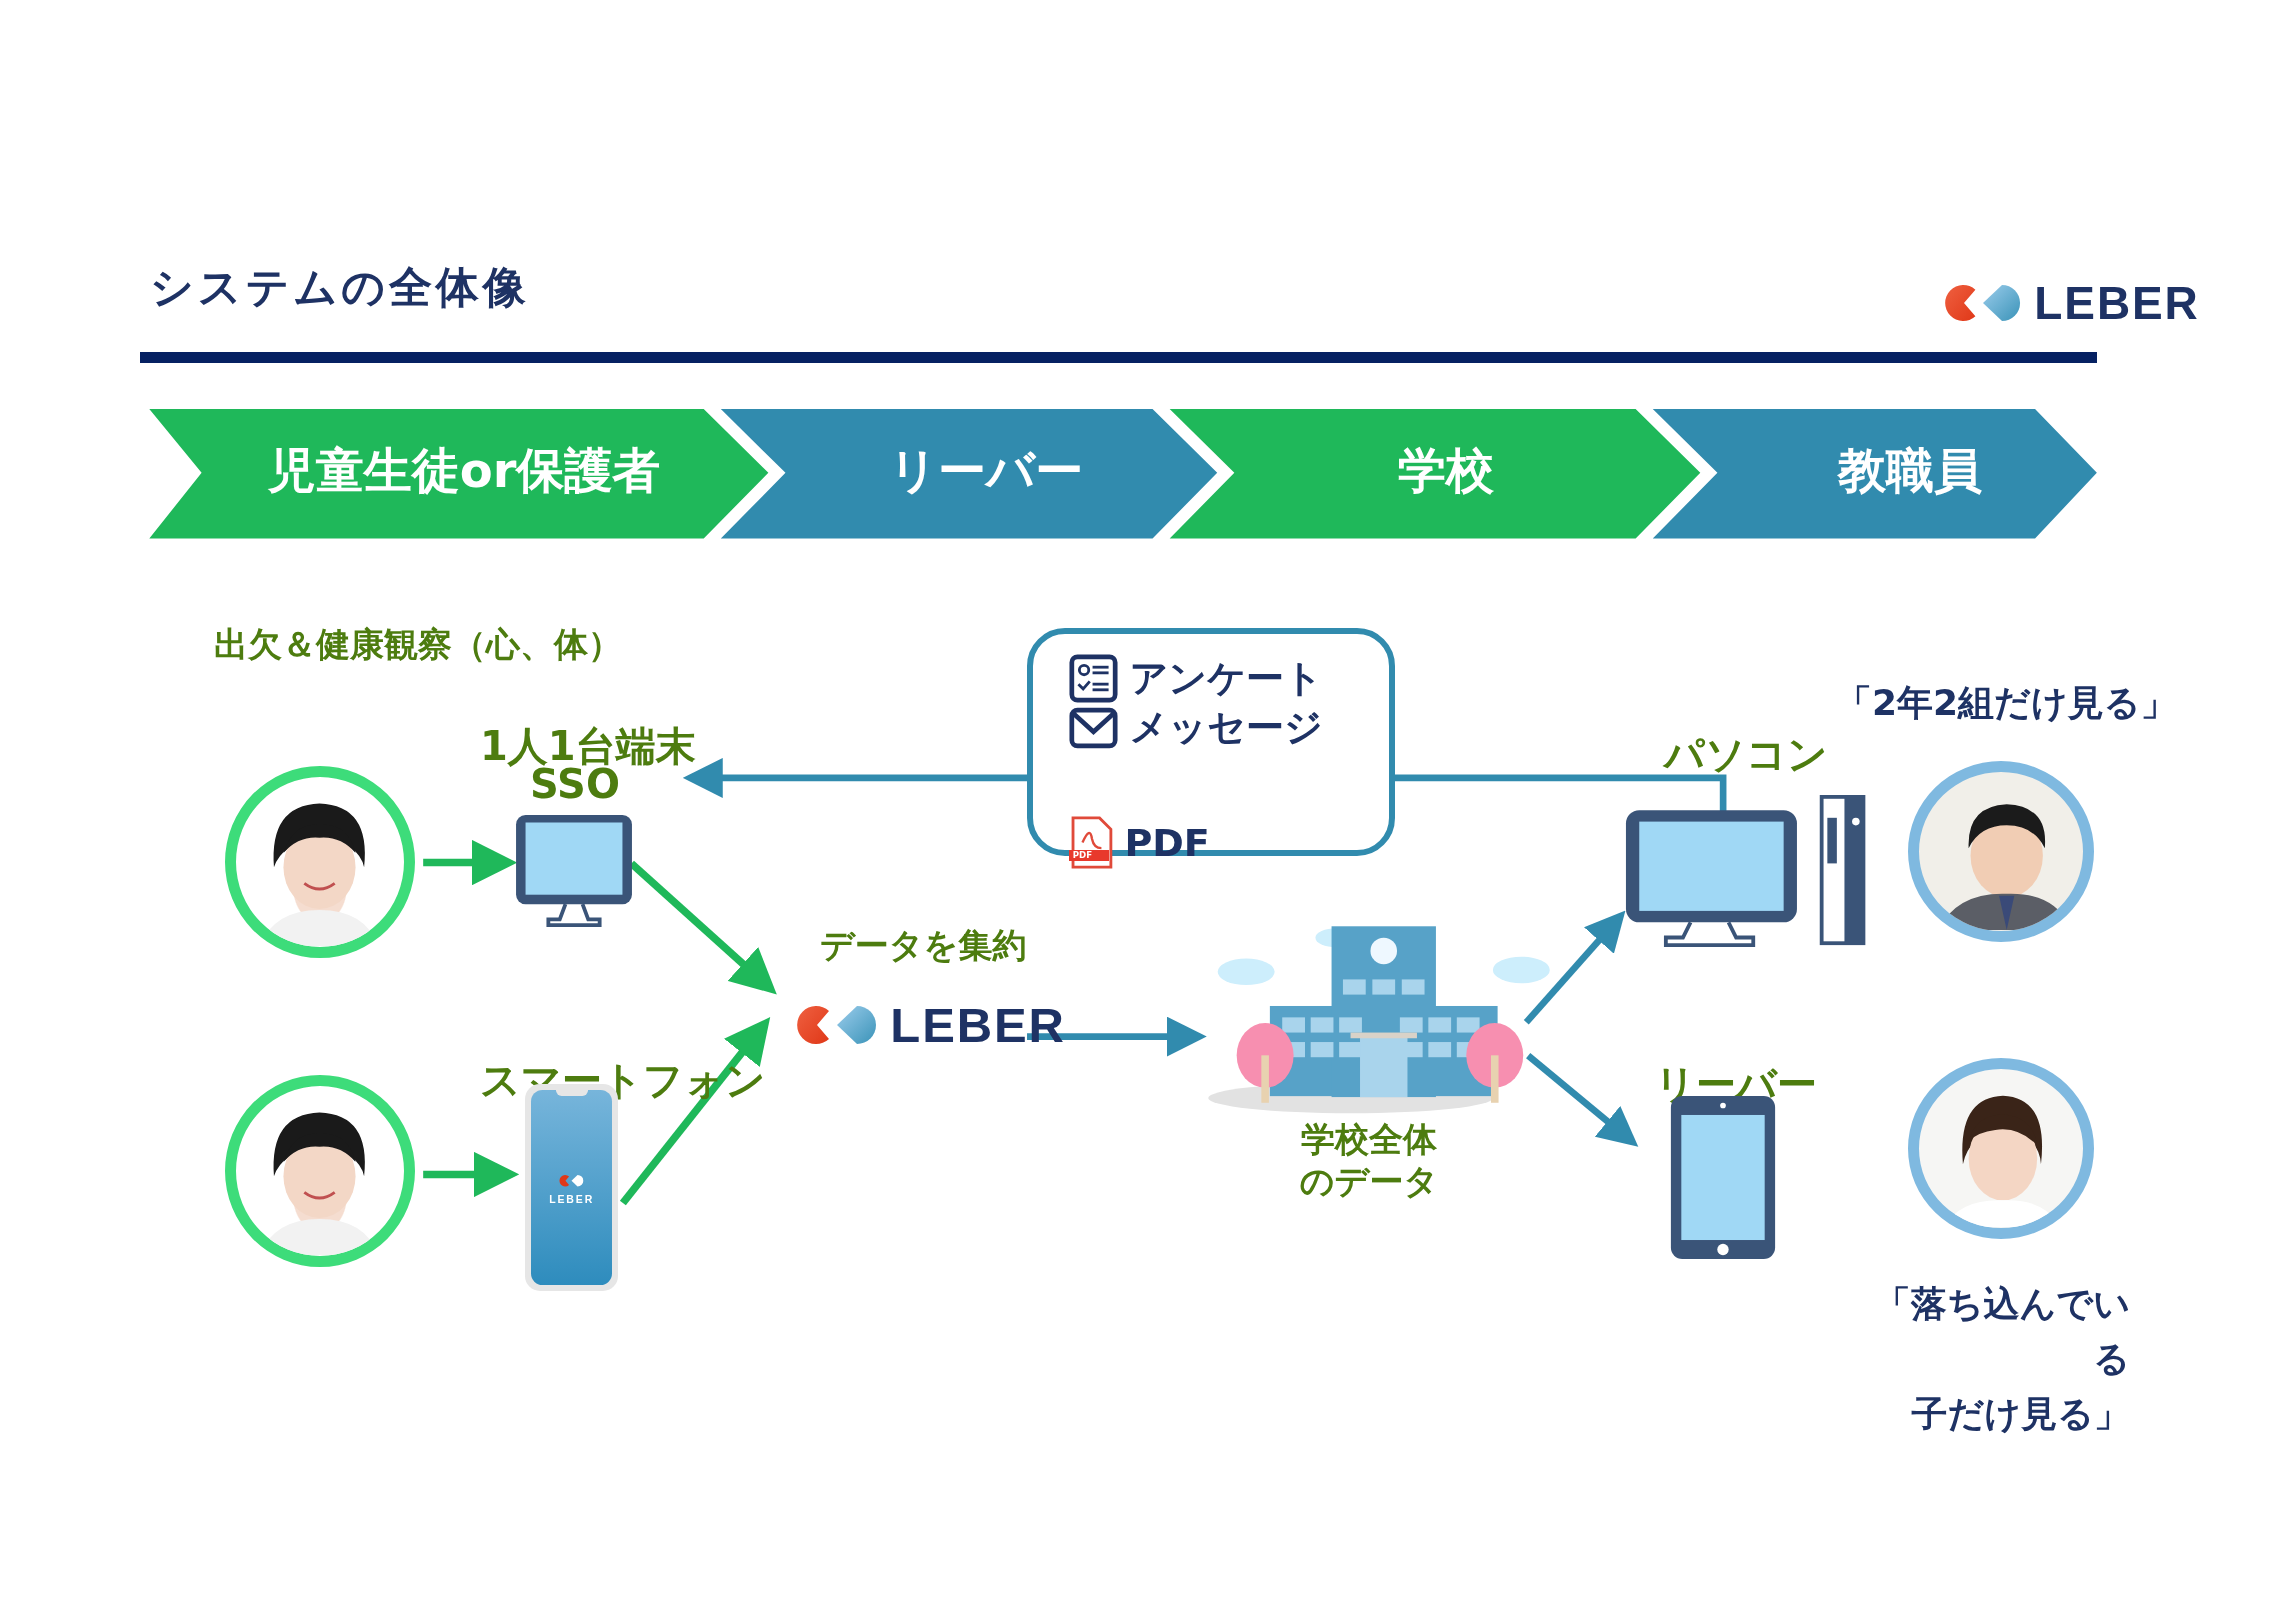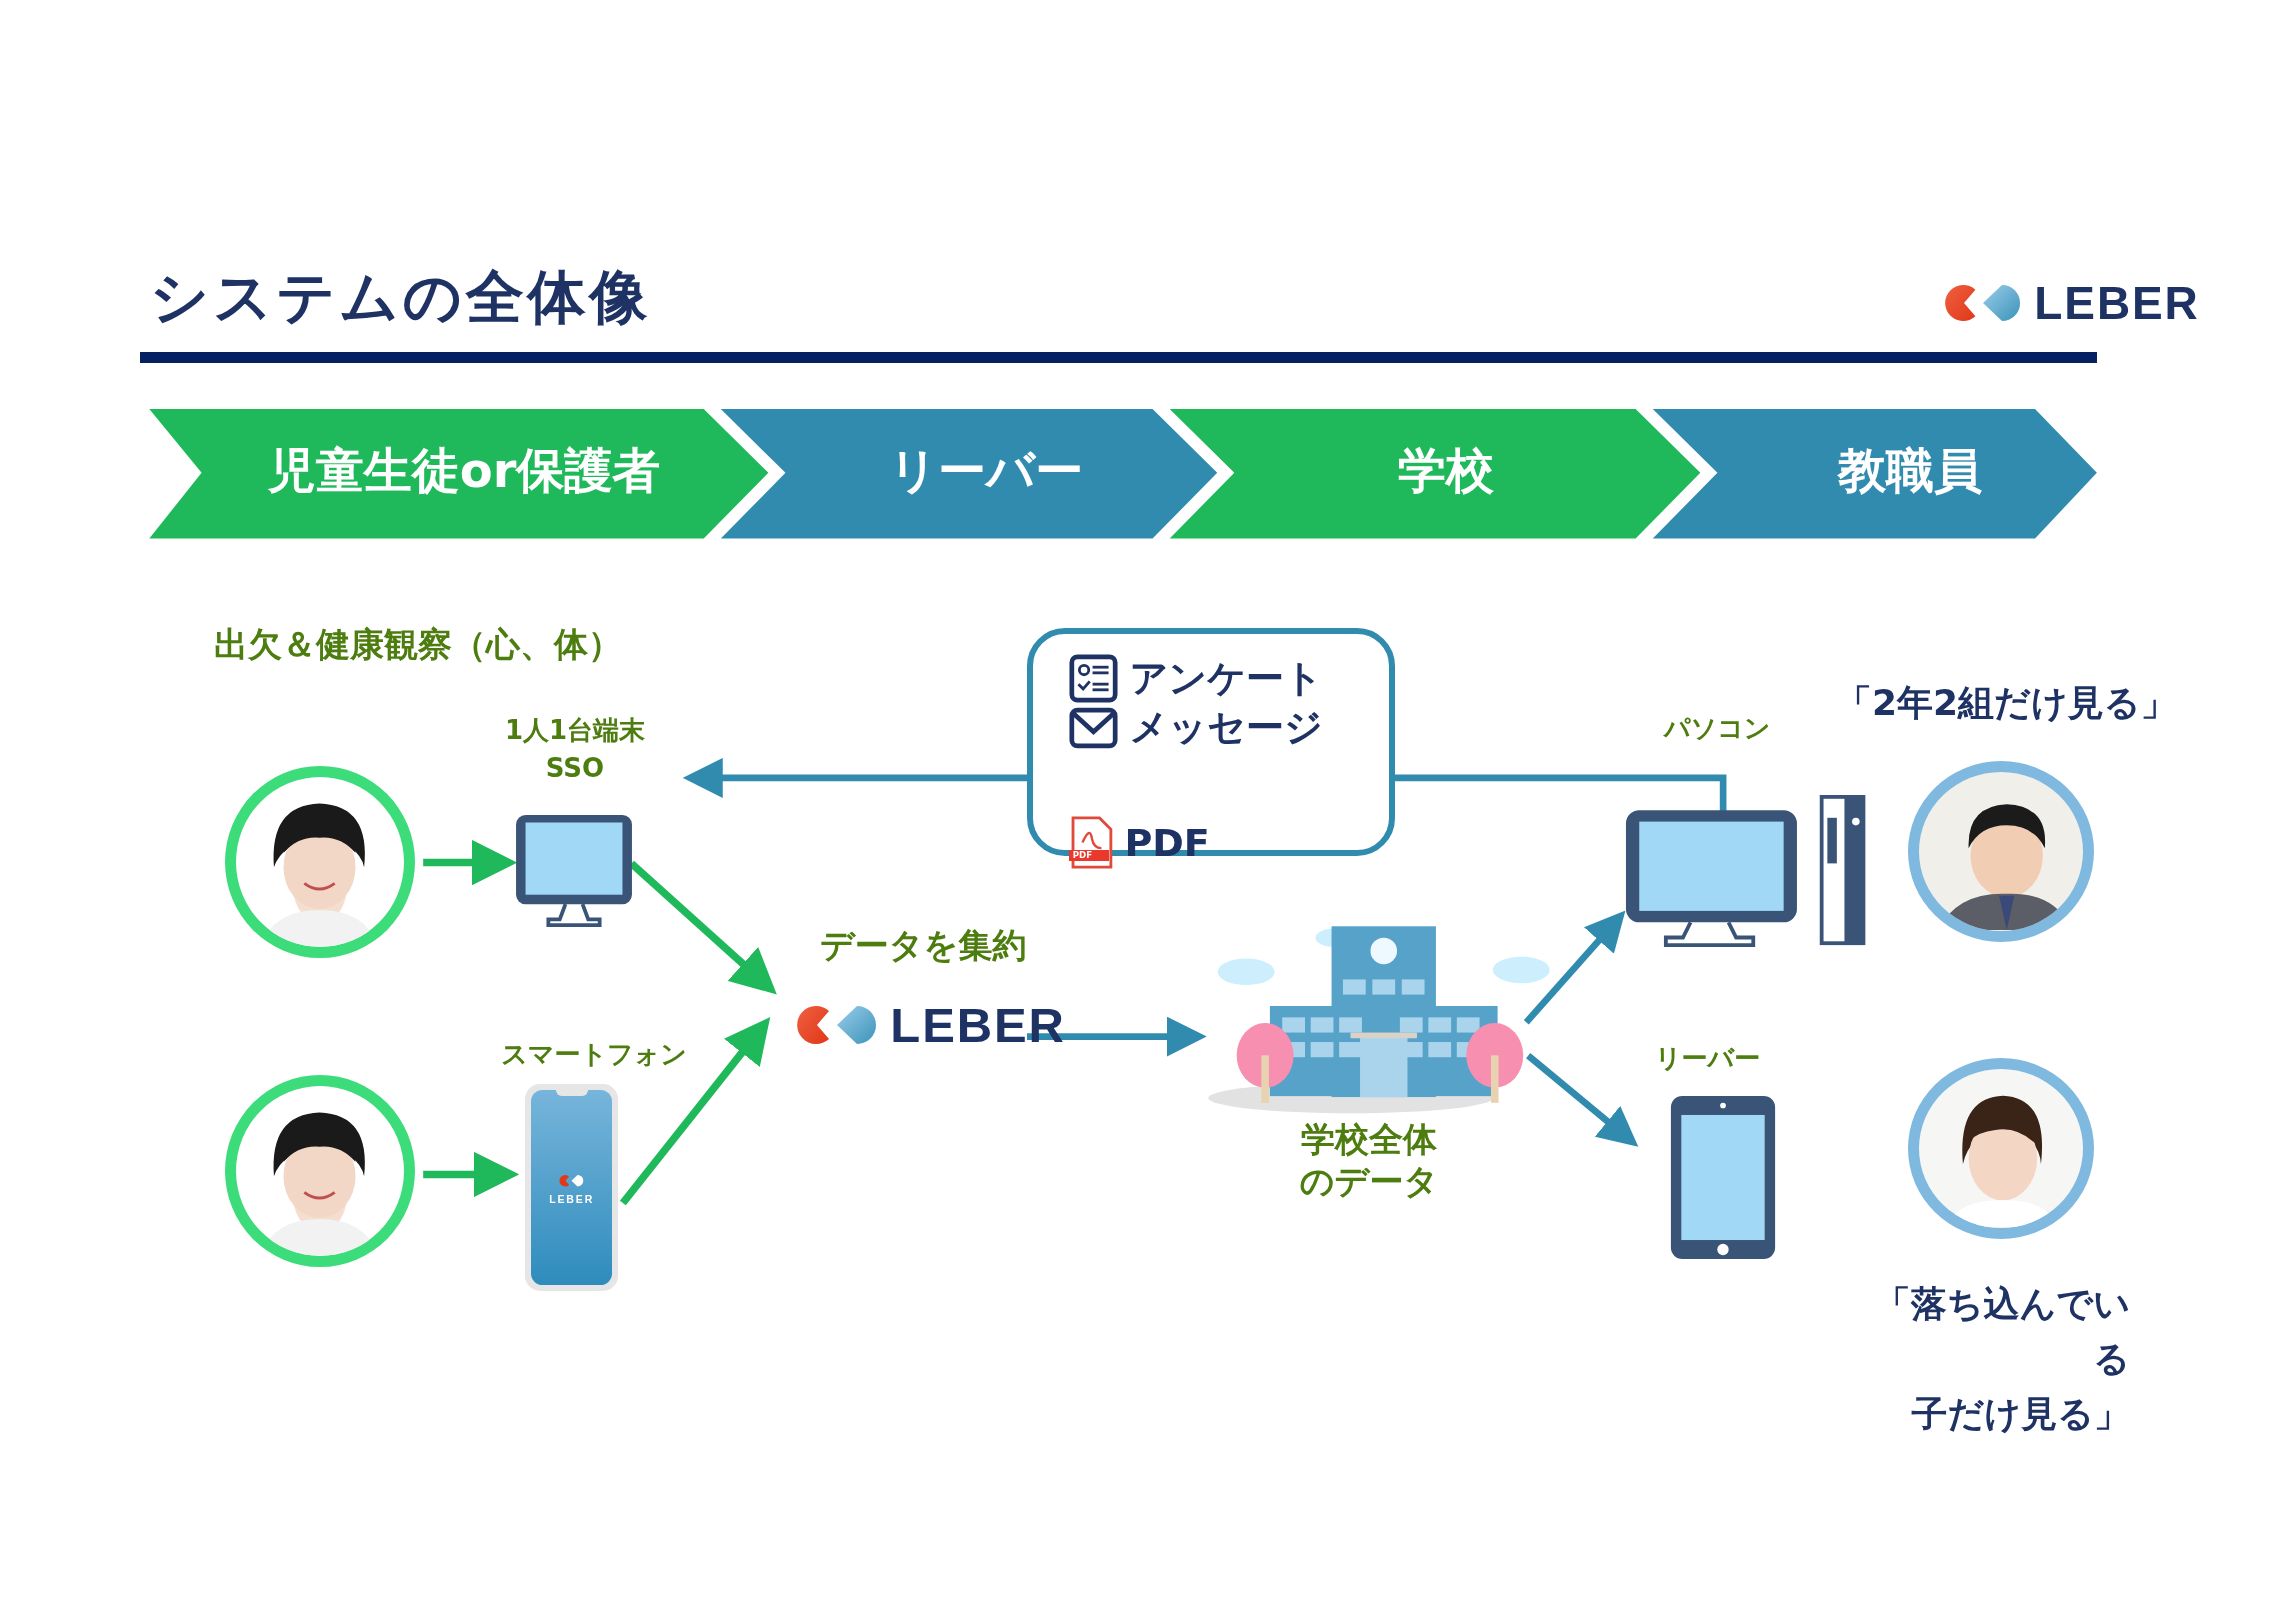--- a/index.html
+++ b/index.html
@@ -1,27 +1,27 @@
 <!DOCTYPE html>
 <html style="font-size:15px"><head>
 <meta charset="utf-8">
 <style>
   html, body { margin:0; padding:0; background:#ffffff; }
   body { width:2288px; height:1611px; position:relative; overflow:hidden;
          font-family:"DejaVu Sans","Liberation Sans",sans-serif; color:#1e3264; }
   .abs { position:absolute; }
-  .title { left:150px; top:259px; font-size:58px; font-weight:bold; letter-spacing:3.8px; color:#1e3264; }
+  .title { left:150px; top:259px; font-size:43px; font-weight:bold; letter-spacing:3.8px; color:#1e3264; }
   .rule { left:140px; top:352px; width:1957px; height:10.5px; background:#062162; }
   .logo-top { left:1945px; top:276px; display:flex; align-items:center; gap:13.3px; }
   .logo-text { font-family:"Liberation Sans",sans-serif; font-weight:bold; color:#1e3264; letter-spacing:1.9px; }
   .chev-svg { left:0; top:0; }
   .chev-label { top:439px; color:#ffffff; font-weight:bold; font-size:48px; text-align:center; width:476px; }
   .lbl { font-weight:bold; color:#4d7c0f; text-align:center; white-space:nowrap; }
   .lbl-lg { font-size:34px; }
-  .lbl-md { font-size:26px; }
+  .lbl-md { font-size:40px;margin-top:16px; }
   .quote { font-size:36px; font-weight:bold; color:#1e3264; text-align:right; line-height:55px; }
   .avatar { border-radius:50%; box-sizing:border-box; overflow:hidden;
             background:radial-gradient(ellipse at 50% 65%, #f5ddd0 0 22%, #ffffff 23%); }
   .infobox { left:1027px; top:628px; width:368px; height:228px; border:6.7px solid #318bae;
              border-radius:38px; background:#fff; box-sizing:border-box; }
   .info-row { position:absolute; left:36px; display:flex; align-items:center; gap:11.4px;
               font-size:38px; font-weight:bold; color:#1e3264; }
 </style>
 </head>
 <body>

